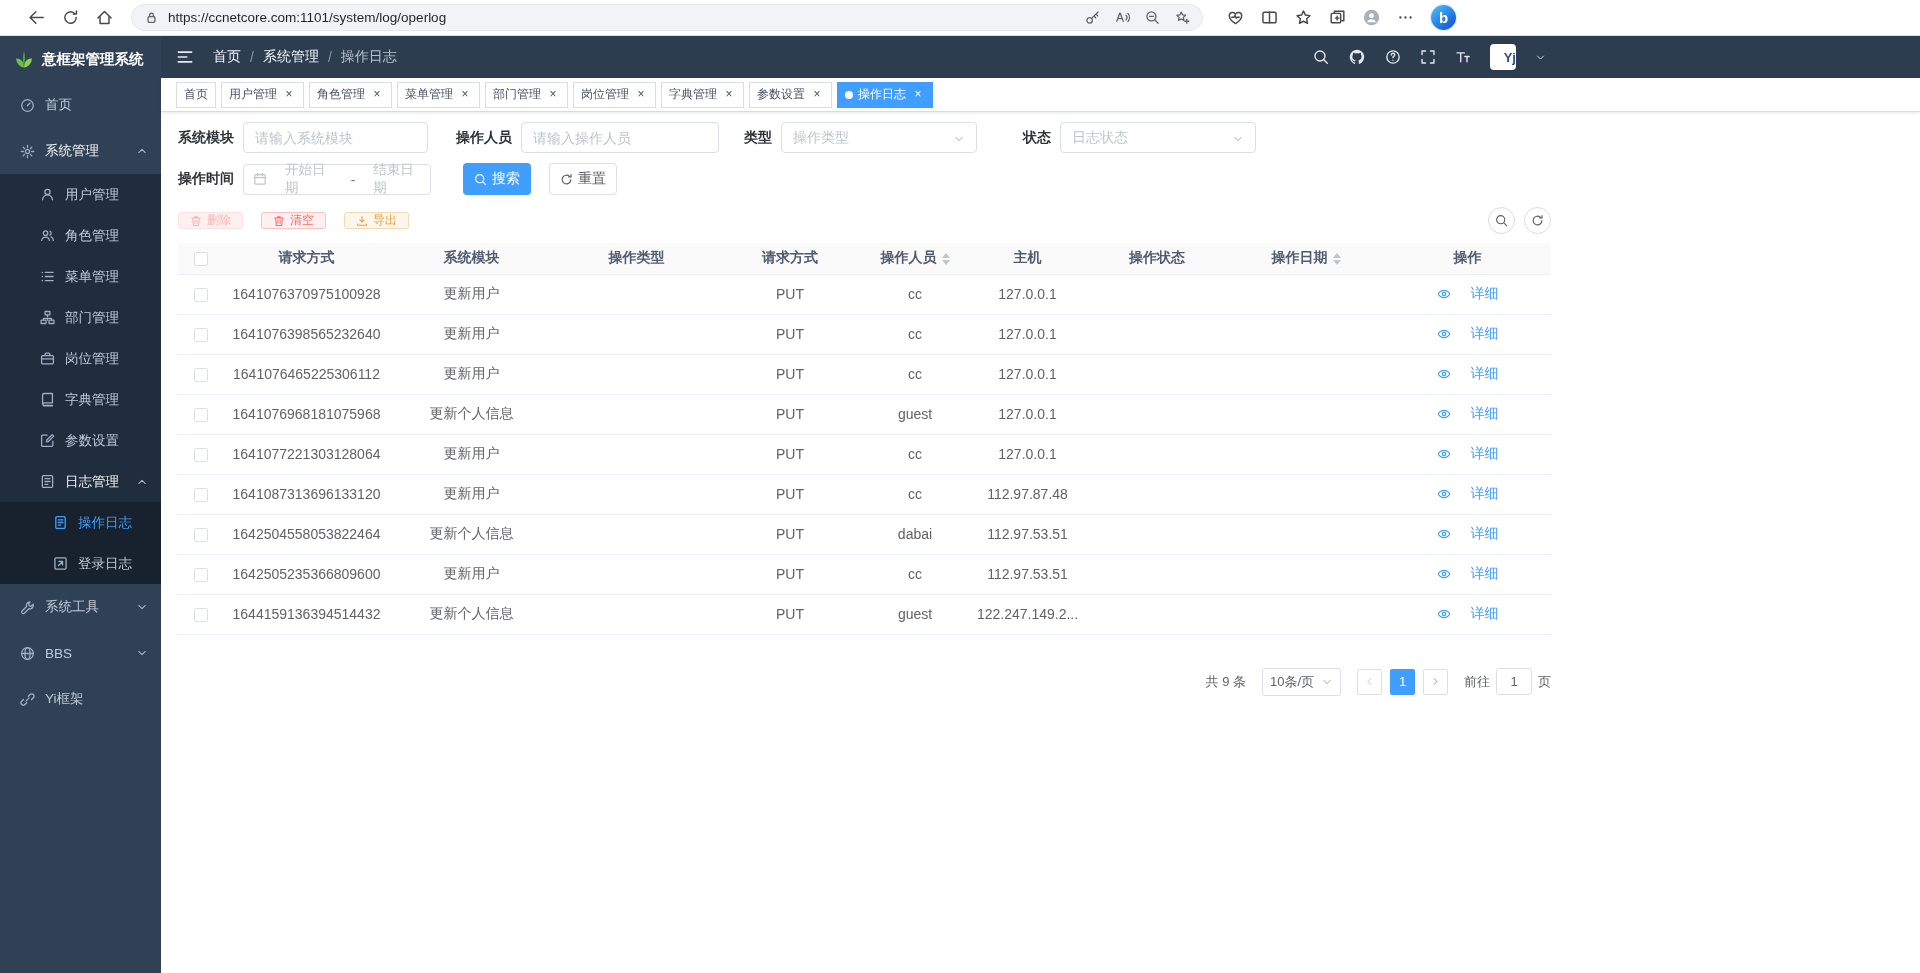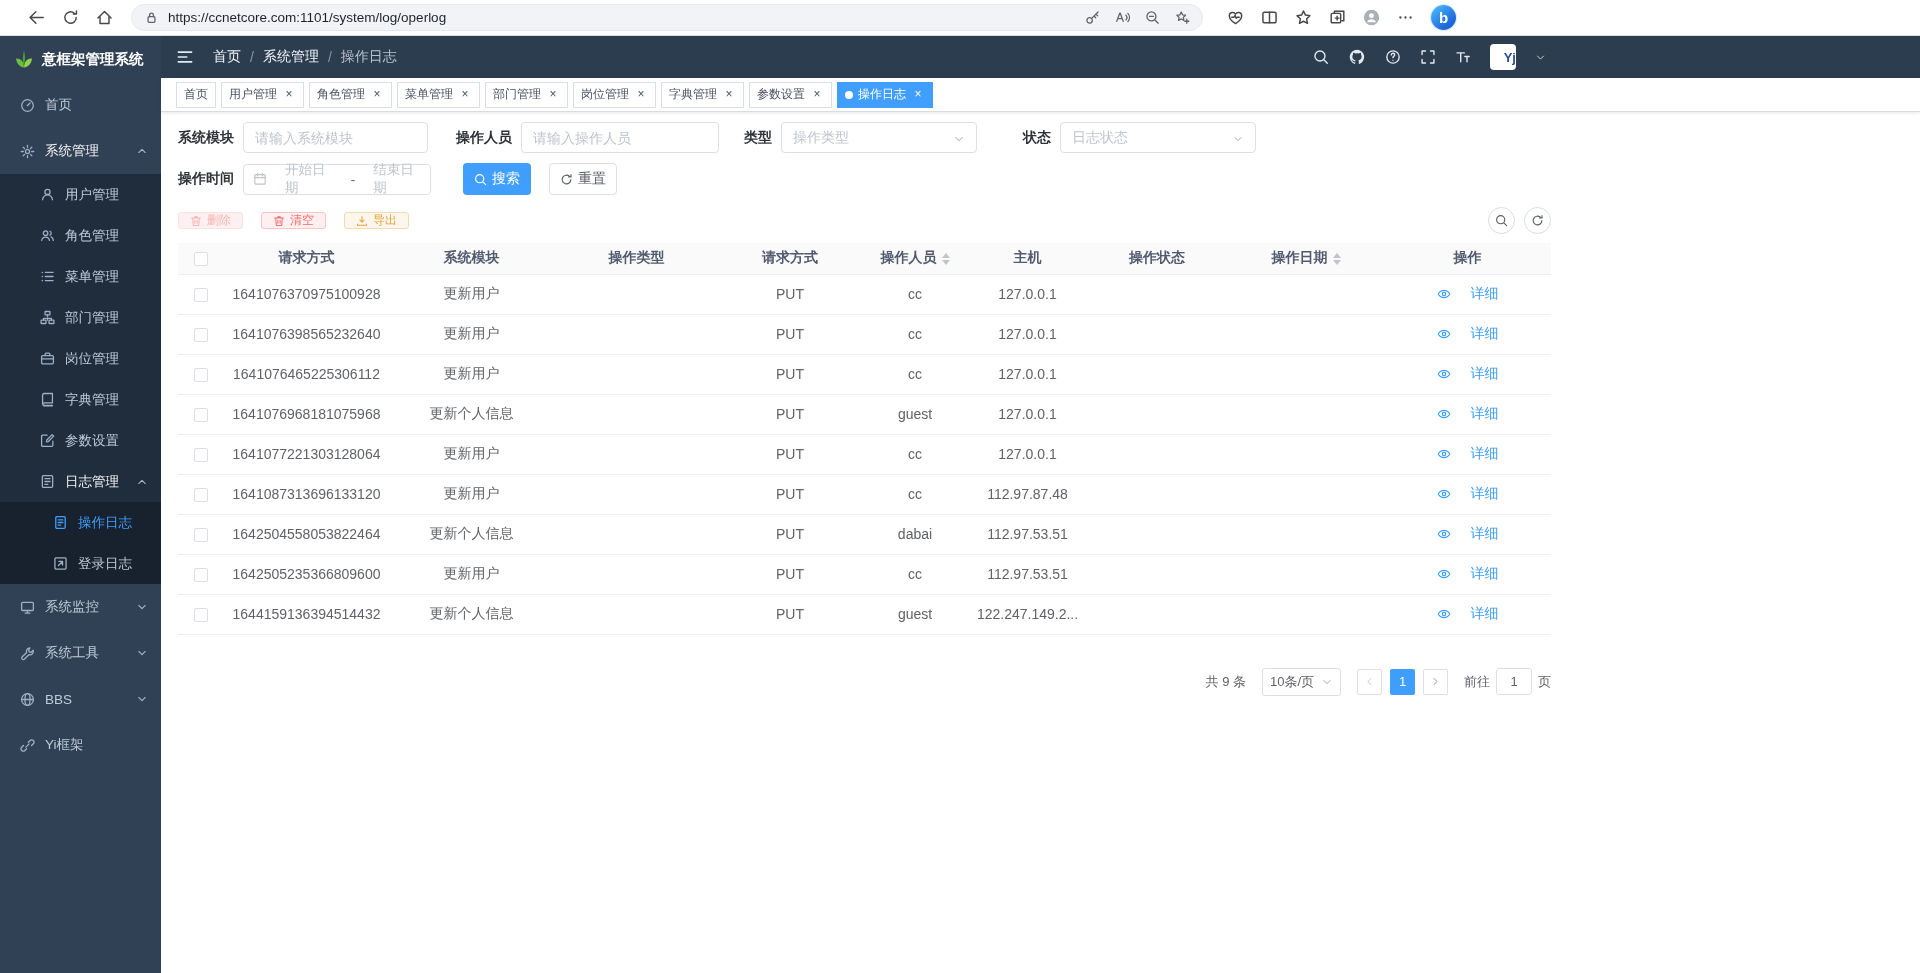--- a/index.html
+++ b/index.html
@@ -352,34 +352,20 @@
           <span class="nav-label">操作日志</span>
         </div>
         <div class="nav-item lvl3">
           <span class="icn">
             <svg viewBox="0 0 14 14" fill="none" stroke="currentColor" stroke-width="1.2" stroke-linecap="round" stroke-linejoin="round">
               <rect x="1.8" y="1.8" width="10.4" height="10.4" rx="1"></rect>
               <path d="M5.1 8.9l3.8-3.8M8.9 8.5V5.1H5.5"></path>
             </svg>
           </span>
           <span class="nav-label">登录日志</span>
-        </div>
-        <div class="nav-item lvl1">
-          <span class="icn">
-            <svg viewBox="0 0 14 14" fill="none" stroke="currentColor" stroke-width="1.2" stroke-linecap="round" stroke-linejoin="round">
-              <rect x="1.5" y="2.2" width="11" height="7.6" rx="1"></rect>
-              <path d="M4.8 12.2h4.4M7 9.8v2.4"></path>
-            </svg>
-          </span>
-          <span class="nav-label">系统监控</span>
-          <span class="nav-arrow down"><span class="icn">
-              <svg viewBox="0 0 14 14" fill="none" stroke="currentColor" stroke-width="1.2" stroke-linecap="round" stroke-linejoin="round">
-                <path d="M3.2 5.2L7 9l3.8-3.8"></path>
-              </svg>
-            </span></span>
         </div>
         <div class="nav-item lvl1">
           <span class="icn">
             <svg viewBox="0 0 14 14" fill="none" stroke="currentColor" stroke-width="1.2" stroke-linecap="round" stroke-linejoin="round">
               <path d="M9.2 1.7a3.2 3.2 0 0 0-3 4.3L1.9 10.3a1.5 1.5 0 0 0 2.1 2.1L8.3 8.1a3.2 3.2 0 0 0 4-4.1L10.4 5.9 8.6 5.4 8.1 3.6z"></path>
             </svg>
           </span>
           <span class="nav-label">系统工具</span>
           <span class="nav-arrow down"><span class="icn">
               <svg viewBox="0 0 14 14" fill="none" stroke="currentColor" stroke-width="1.2" stroke-linecap="round" stroke-linejoin="round">

